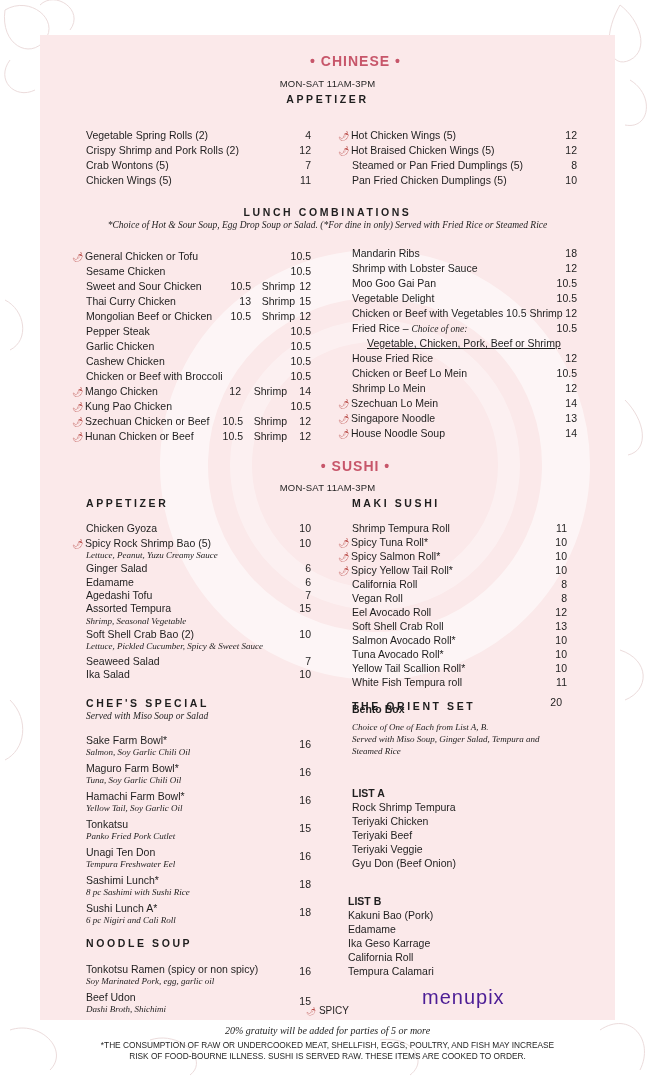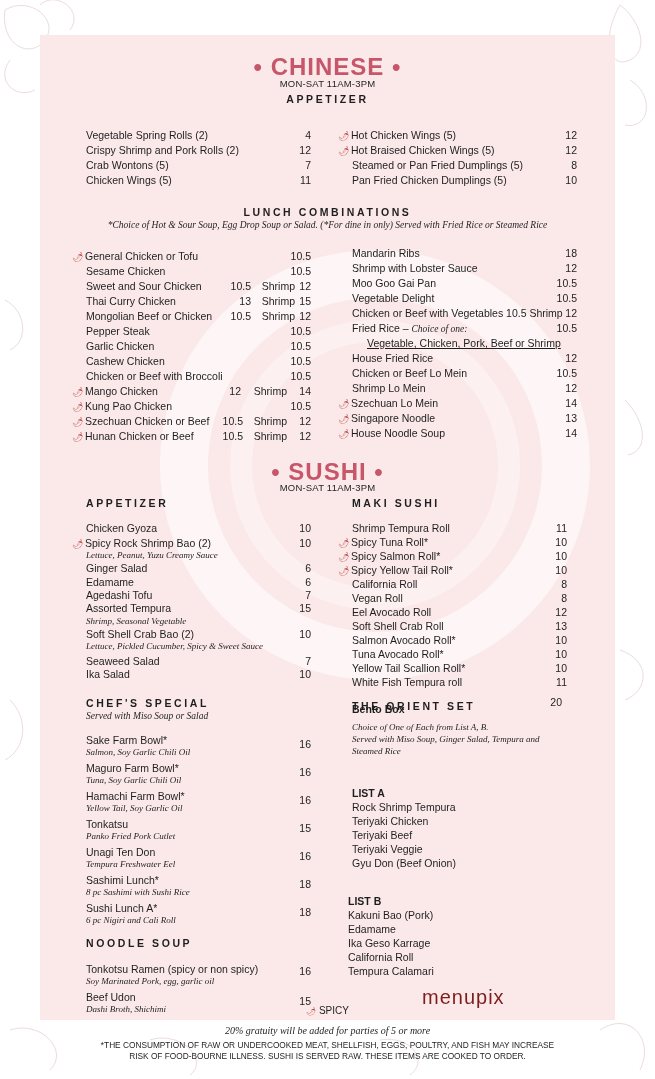--- a/index.html
+++ b/index.html
@@ -5,33 +5,33 @@
   html,body{margin:0;padding:0;}
   body{width:655px;height:1079px;background:#ffffff;position:relative;overflow:hidden;
        font-family:"Liberation Sans",sans-serif;color:#1e1e1e;}
   .floral{position:absolute;inset:0;pointer-events:none;}
   .panel{position:absolute;left:40px;top:35px;width:575px;height:985px;background:#fbe9ea;overflow:hidden;}
   .swirl{position:absolute;left:120px;top:215px;width:430px;height:430px;border-radius:50%;
          border:48px solid rgba(255,255,255,0.55);box-sizing:border-box;transform:rotate(-20deg);}
   .swirl2{position:absolute;left:190px;top:285px;width:290px;height:290px;border-radius:50%;
           border:22px solid rgba(255,255,255,0.35);box-sizing:border-box;}
   .abs{position:absolute;}
-  .h-title{font-size:24px;font-weight:bold;color:#c7566a;letter-spacing:1px;text-align:center;}
+  .h-title{font-size:14px;font-weight:bold;color:#c7566a;letter-spacing:1px;text-align:center;margin-left:28px;}
   .hours{font-size:9.5px;text-align:center;letter-spacing:0.2px;}
   .sec{font-size:10.5px;font-weight:bold;letter-spacing:2.6px;}
   .note{font-family:"Liberation Serif",serif;font-style:italic;font-size:9.5px;}
   .row{display:flex;font-size:10.5px;line-height:15px;height:15px;white-space:nowrap;}
   .row .name{flex:1;}
   .row .p{text-align:right;}
   .chili{display:inline-block;width:13px;margin-left:-14px;color:#b6433f;font-size:9px;}
   .desc{font-family:"Liberation Serif",serif;font-style:italic;font-size:9px;line-height:12px;margin-top:-2px;}
   .sub{font-size:10.5px;line-height:14px;}
   .bold{font-weight:bold;}
   .footer{text-align:center;}
-  .wm{font-size:20px;color:#7f1d1d;letter-spacing:1px;}
+  .wm{font-size:20px;color:#4c1d95;letter-spacing:1px;}
 </style>
 </head>
 <body>
 
 <svg class="floral" width="655" height="1079" viewBox="0 0 655 1079">
   <g fill="none" stroke="#ecdcdc" stroke-width="1">
     <path d="M5 10 C30 -5 60 20 45 40 C30 60 0 45 5 10Z"></path>
     <path d="M40 5 C55 -10 85 10 70 30"></path>
     <path d="M10 60 C-5 80 15 100 35 90"></path>
     <path d="M620 5 C640 20 650 50 630 60 C610 70 600 40 620 5Z"></path>
@@ -220,21 +220,21 @@
 <div class="abs h-title" style="left:40px;top:458px;width:575px;">• SUSHI •</div>
 <div class="abs hours" style="left:40px;top:482px;width:575px;">MON-SAT   11AM-3PM</div>
 
 <div class="abs sec" style="left:86px;top:497px;">APPETIZER</div>
 <div class="abs" style="left:86px;top:521px;width:225px;">
   <div class="row">
       <span class="name">Chicken Gyoza</span>
       <span class="p">10</span>
     </div>
   <div class="row">
-      <span class="name"><span class="chili">🌶</span><span>Spicy Rock Shrimp Bao (2)</span></span>
+      <span class="name"><span class="chili">🌶</span><span>Spicy Rock Shrimp Bao (5)</span></span>
       <span class="p">10</span>
     </div>
   <div class="desc">Lettuce, Peanut, Yuzu Creamy Sauce</div>
   <div class="row">
       <span class="name">Ginger Salad</span>
       <span class="p">6</span>
     </div>
   <div class="row" style="height:13px;line-height:13px;">
       <span class="name">Edamame</span>
       <span class="p">6</span>

